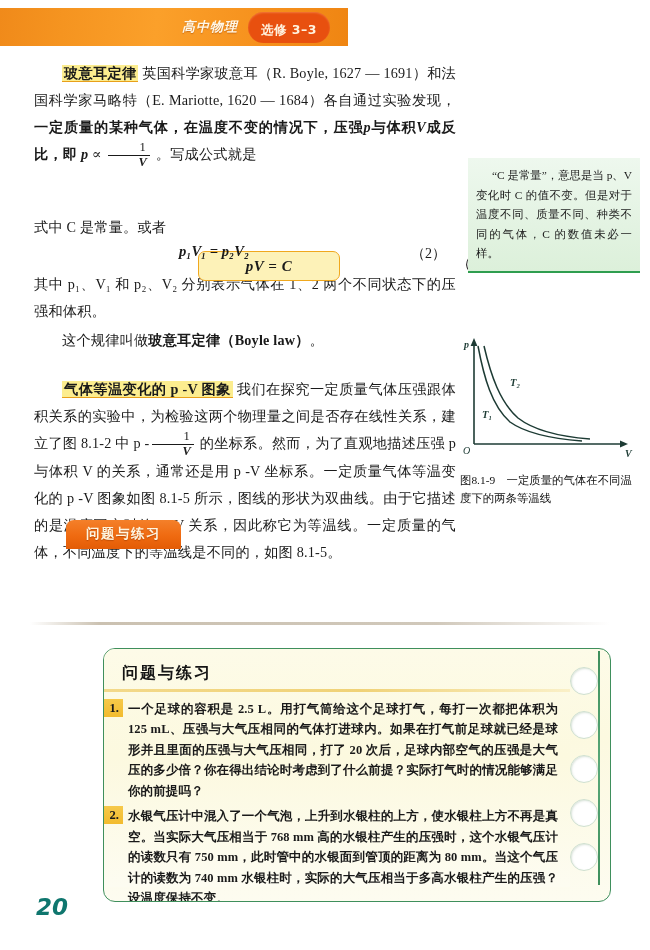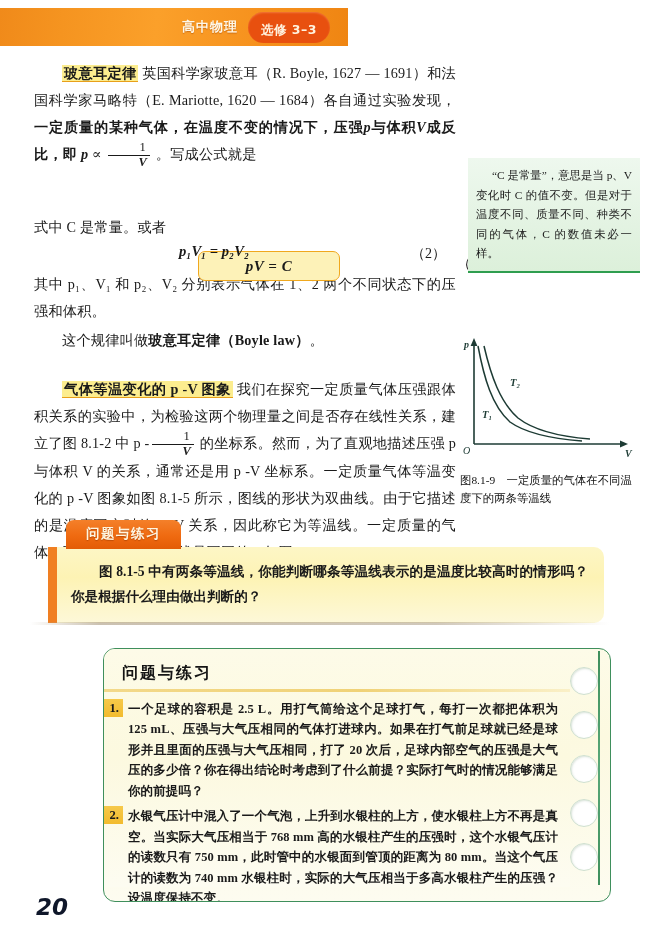--- a/index.html
+++ b/index.html
@@ -28,20 +28,21 @@
     padding-right: 18px;
     box-sizing: border-box;
   }
   .header-title {
     color: #fff8e8;
     font-size: 13px;
     font-weight: bold;
     font-family: "DejaVu Sans", sans-serif;
     letter-spacing: 1px;
     text-shadow: 0 1px 1px rgba(150,60,0,.45);
+    font-style: italic;
   }
   .header-badge {
     margin-left: 10px;
     background: #e8500f;
     color: #fff3df;
     font-size: 12.5px;
     font-weight: bold;
     font-family: "DejaVu Sans", sans-serif;
     padding: 10px 13px 4px 13px;
     border-radius: 40px;
@@ -288,21 +289,21 @@
   }
 
   
   .page-num {
     position: absolute;
     left: 36px; top: 894px;
     font-size: 23px;
     font-style: italic;
     font-weight: bold;
     font-family: "DejaVu Sans", sans-serif;
-    color: #0f172a;
+    color: #0f766e;
   }
 </style>
 </head>
 <body>
 
 <div class="header-banner">
   <span class="header-title">高中物理</span>
   <span class="header-badge">选修 3–3</span>
 </div>
 
@@ -352,23 +353,20 @@
     <text x="165" y="121" font-size="10" font-style="italic" font-weight="bold" font-family="Liberation Serif, serif" fill="#1d3b34">V</text>
     <text x="3" y="118" font-size="10" font-style="italic" font-family="Liberation Serif, serif" fill="#1d3b34">O</text>
     <text x="50" y="50" font-size="10.5" font-style="italic" font-weight="bold" font-family="Liberation Serif, serif" fill="#1d3b34">T₂</text>
     <text x="22" y="82" font-size="10.5" font-style="italic" font-weight="bold" font-family="Liberation Serif, serif" fill="#1d3b34">T₁</text>
   </svg>
   <div class="figure-caption">图8.1-9　一定质量的气体在不同温度下的两条等温线</div>
 </div>
 
 <div class="think-block">
   <div class="think-tab">问题与练习</div>
-  <div class="think-body">
-    <span class="indent2">图 8.1-5 中有两条等温线，你能判断哪条等温线表示的是温度比较高时的情形吗？你是根据什么理由做出判断的？</span>
-  </div>
 </div>
 <div class="think-rule"></div>
 
 <div class="ex-outer">
   <div class="ex-card">
     <div class="ex-spiral">
       <div class="ex-spine"></div>
       <div class="ex-hole" style="top:18px;"></div>
       <div class="ex-hole" style="top:62px;"></div>
       <div class="ex-hole" style="top:106px;"></div>

